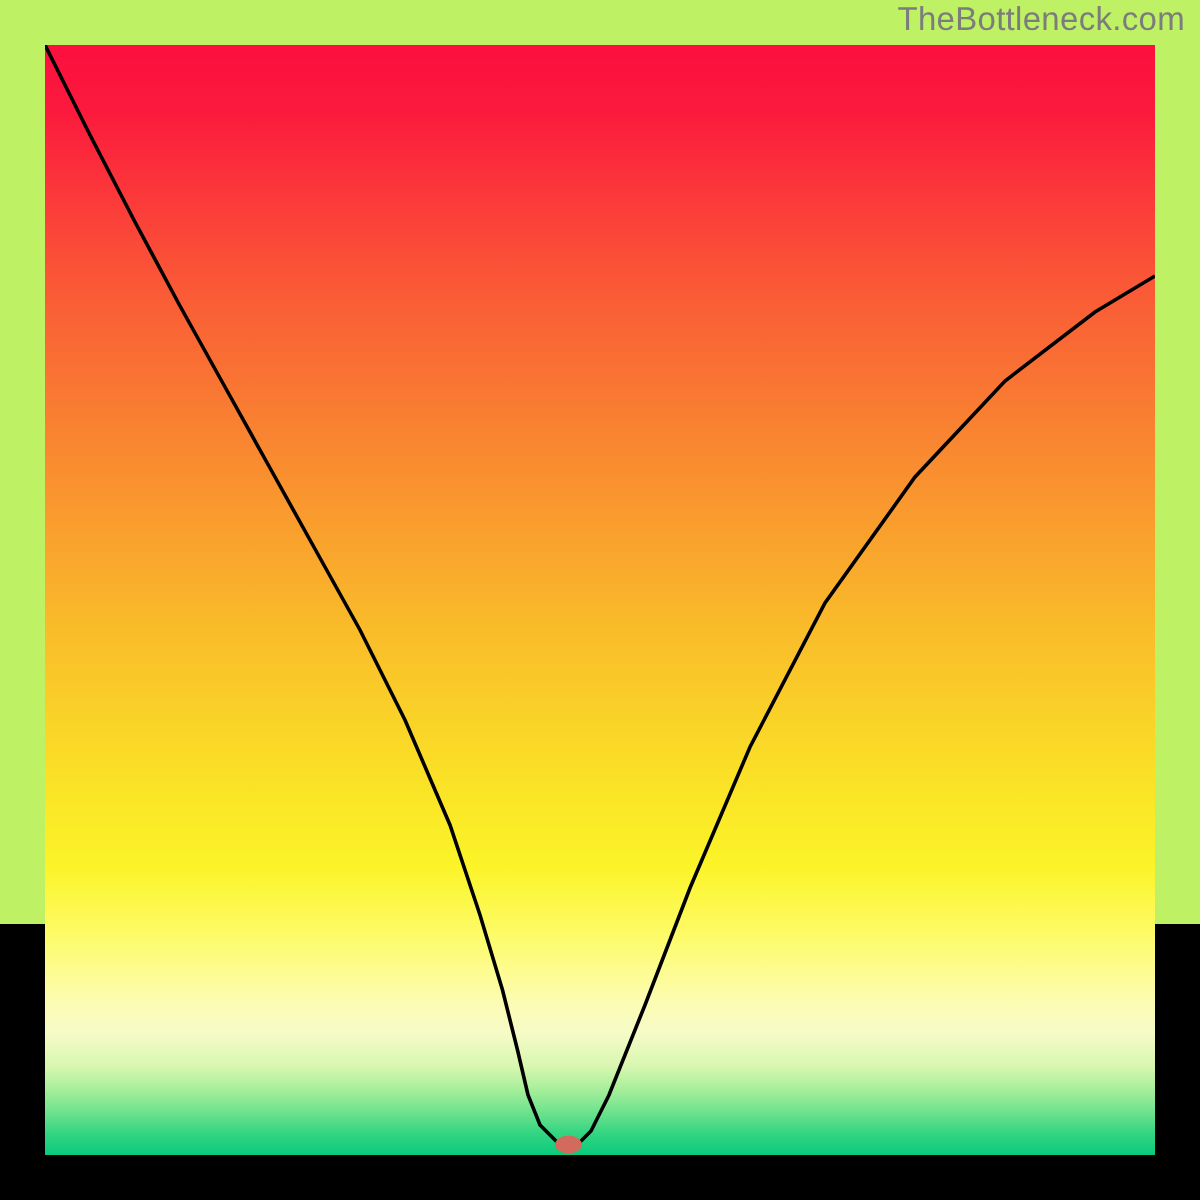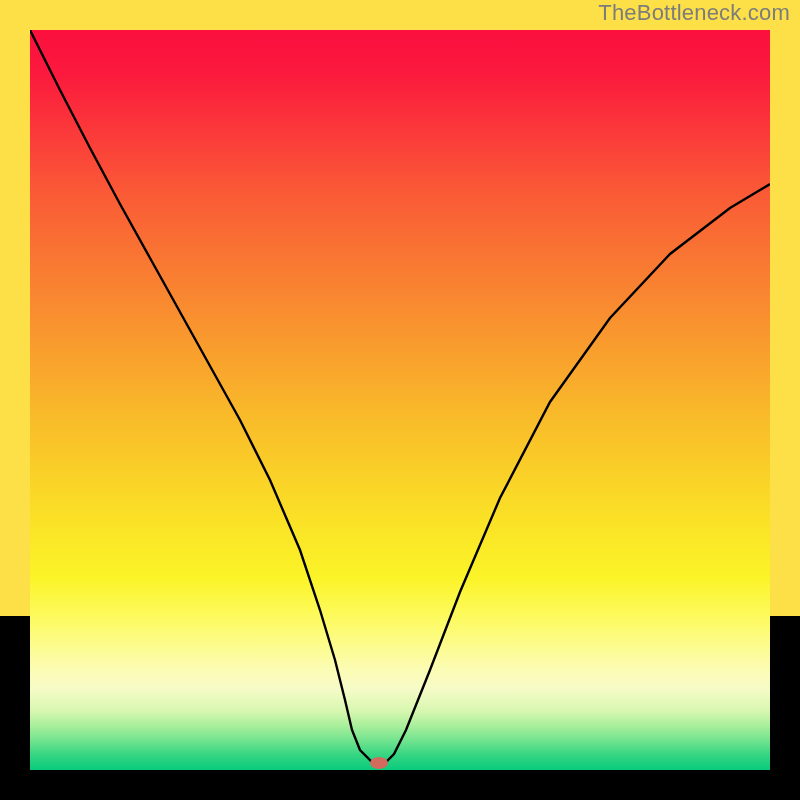--- a/index.html
+++ b/index.html
@@ -10,21 +10,21 @@
     background: #000;
     overflow: hidden;
     font-family: Arial, Helvetica, sans-serif;
   }
   .frame {
     position: absolute;
     left: 0;
     top: 0;
     width: 800px;
     height: 616px;
-    background: #fde047;
+    background: #bef264;
     text-align: center;
   }
   .watermark {
     position: absolute;
     top: 0px;
     right: 10px;
     color: #7c7c7c;
     font-size: 22px;
     font-weight: 500;
     letter-spacing: 0.2px;

